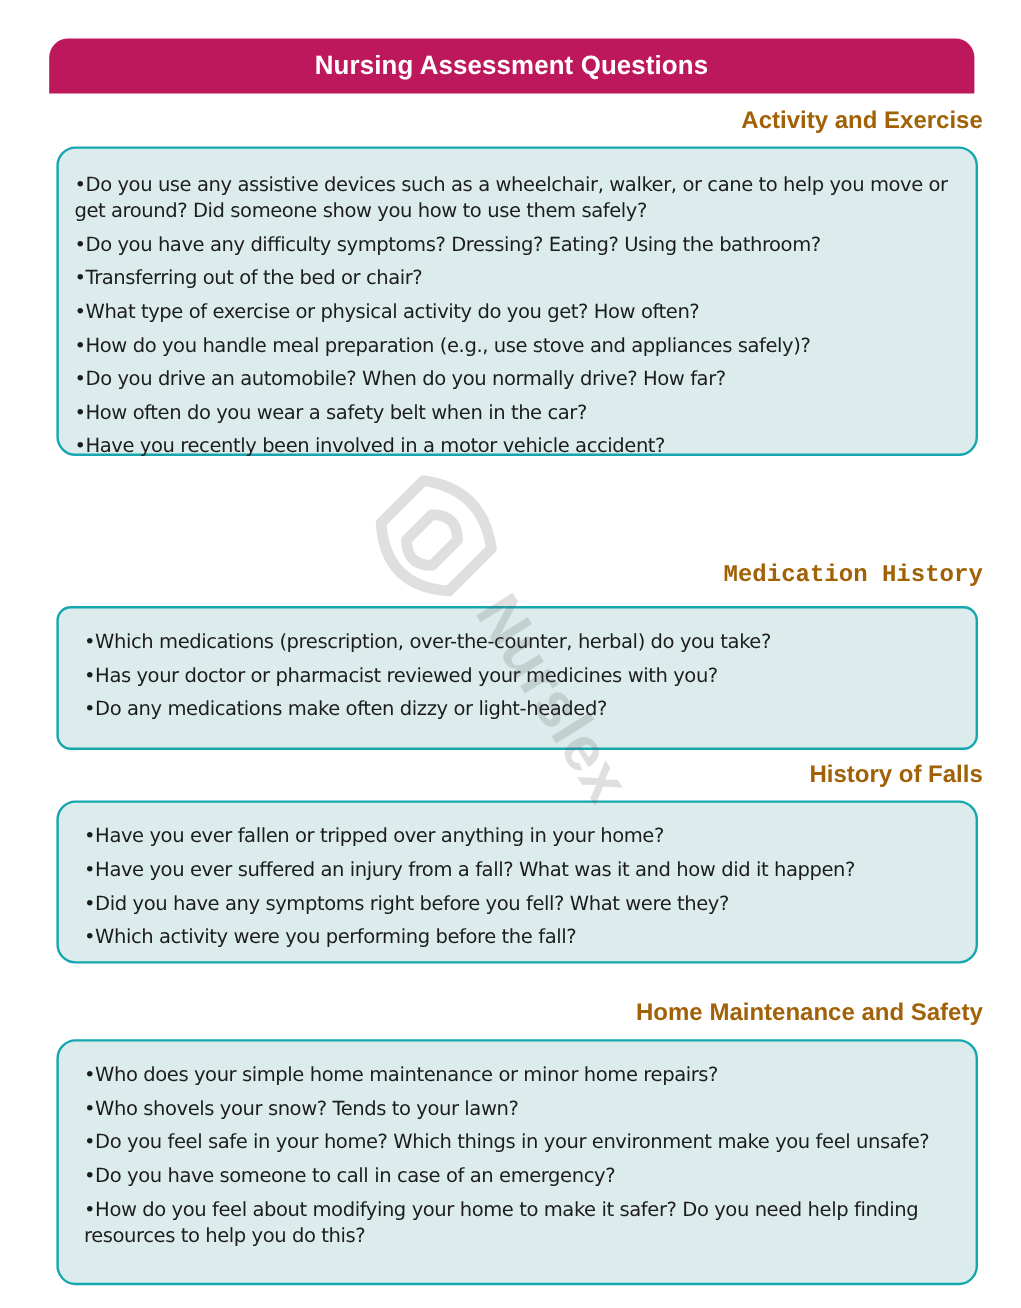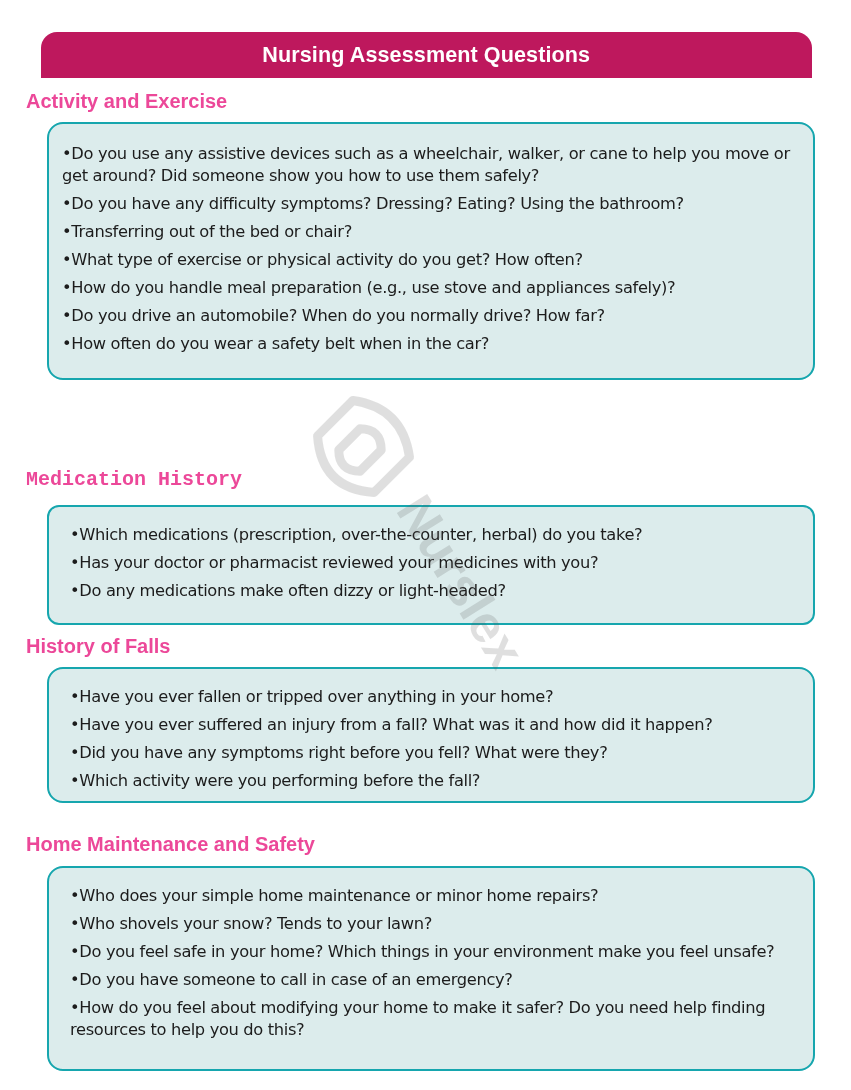--- a/index.html
+++ b/index.html
@@ -10,22 +10,22 @@
   .header {
     position: absolute; left: 41px; top: 32px; width: 771px; height: 46px;
     background: #be185d; border-radius: 16px 16px 0 0;
     display: flex; align-items: center; justify-content: center;
   }
   .header-title {
     color: #ffffff; font-family: "Liberation Sans", sans-serif; font-weight: bold;
     font-size: 22px; letter-spacing: 0.1px; transform: scaleX(0.98);
   }
   .section-title {
-    position: absolute; left: 26px; width: 778px; text-align: left;
-    color: #ec4899; font-family: "Liberation Sans", sans-serif; font-weight: bold;
+    position: absolute; left: 41px; width: 778px; text-align: right;
+    color: #a16207; font-family: "Liberation Sans", sans-serif; font-weight: bold;
     font-size: 20px; line-height: 24px;
   }
   .box {
     position: absolute; left: 47px; width: 768px;
     background: #dcecec; border: 2px solid #16a6ae; border-radius: 16px;
     box-sizing: border-box; padding-left: 13px; padding-right: 20px;
   }
   .item {
     color: #1c1c1c; font-family: "DejaVu Sans", sans-serif; font-size: 16.3px;
     line-height: 22px; letter-spacing: -0.35px; margin-bottom: 6px;
@@ -45,20 +45,21 @@
 
 <div class="section-title" style="top:89px;">Activity and Exercise</div>
 <div class="box" style="top:122px; height:258px; padding-top:19px;">
   <div class="item">•Do you use any assistive devices such as a wheelchair, walker, or cane to help you move or get around? Did someone show you how to use them safely?</div>
   <div class="item">•Do you have any difficulty symptoms? Dressing? Eating? Using the bathroom?</div>
   <div class="item">•Transferring out of the bed or chair?</div>
   <div class="item">•What type of exercise or physical activity do you get? How often?</div>
   <div class="item">•How do you handle meal preparation (e.g., use stove and appliances safely)?</div>
   <div class="item">•Do you drive an automobile? When do you normally drive? How far?</div>
   <div class="item">•How often do you wear a safety belt when in the car?</div>
+  <div class="item">•Have you recently been involved in a motor vehicle accident?</div>
 </div>
 
 <div class="section-title" style="top:468px;font-family:Liberation Mono, monospace;">Medication History</div>
 <div class="box indent" style="top:505px; height:120px; padding-top:17px;border-radius:12px;">
   <div class="item">•Which medications (prescription, over-the-counter, herbal) do you take?</div>
   <div class="item">•Has your doctor or pharmacist reviewed your medicines with you?</div>
   <div class="item">•Do any medications make often dizzy or light-headed?</div>
 </div>
 
 <div class="section-title" style="top:634px;">History of Falls</div>

